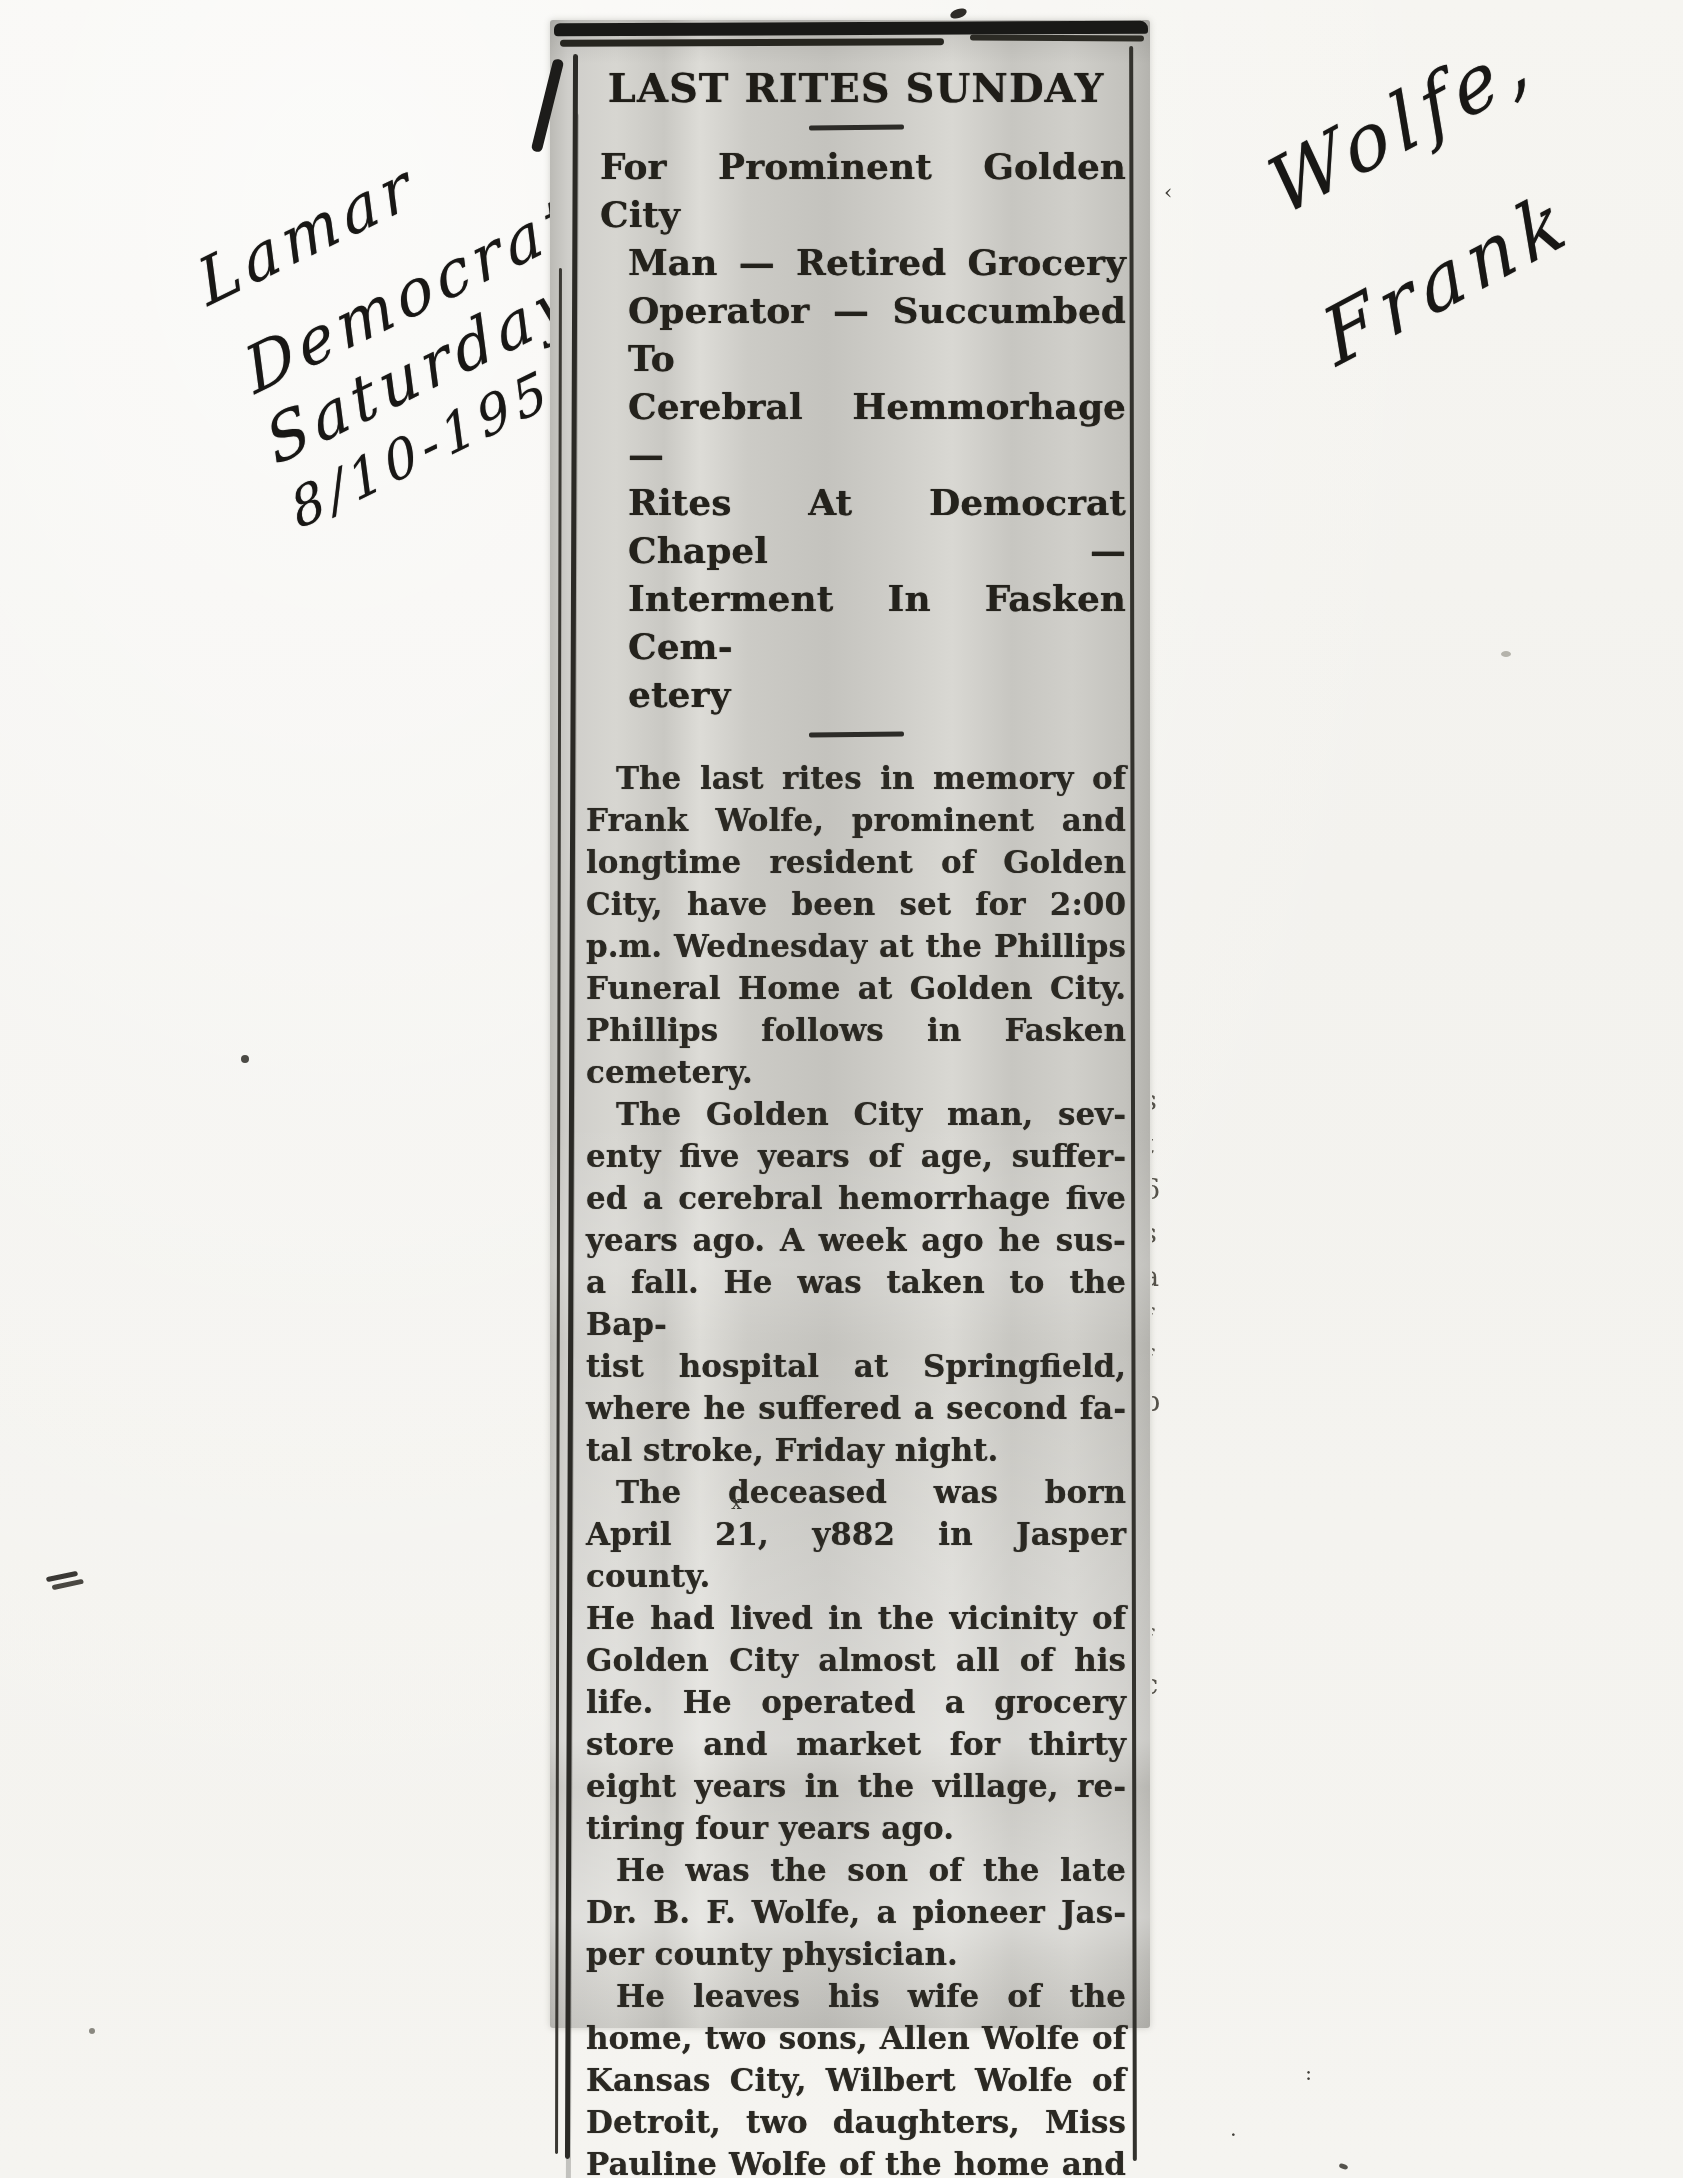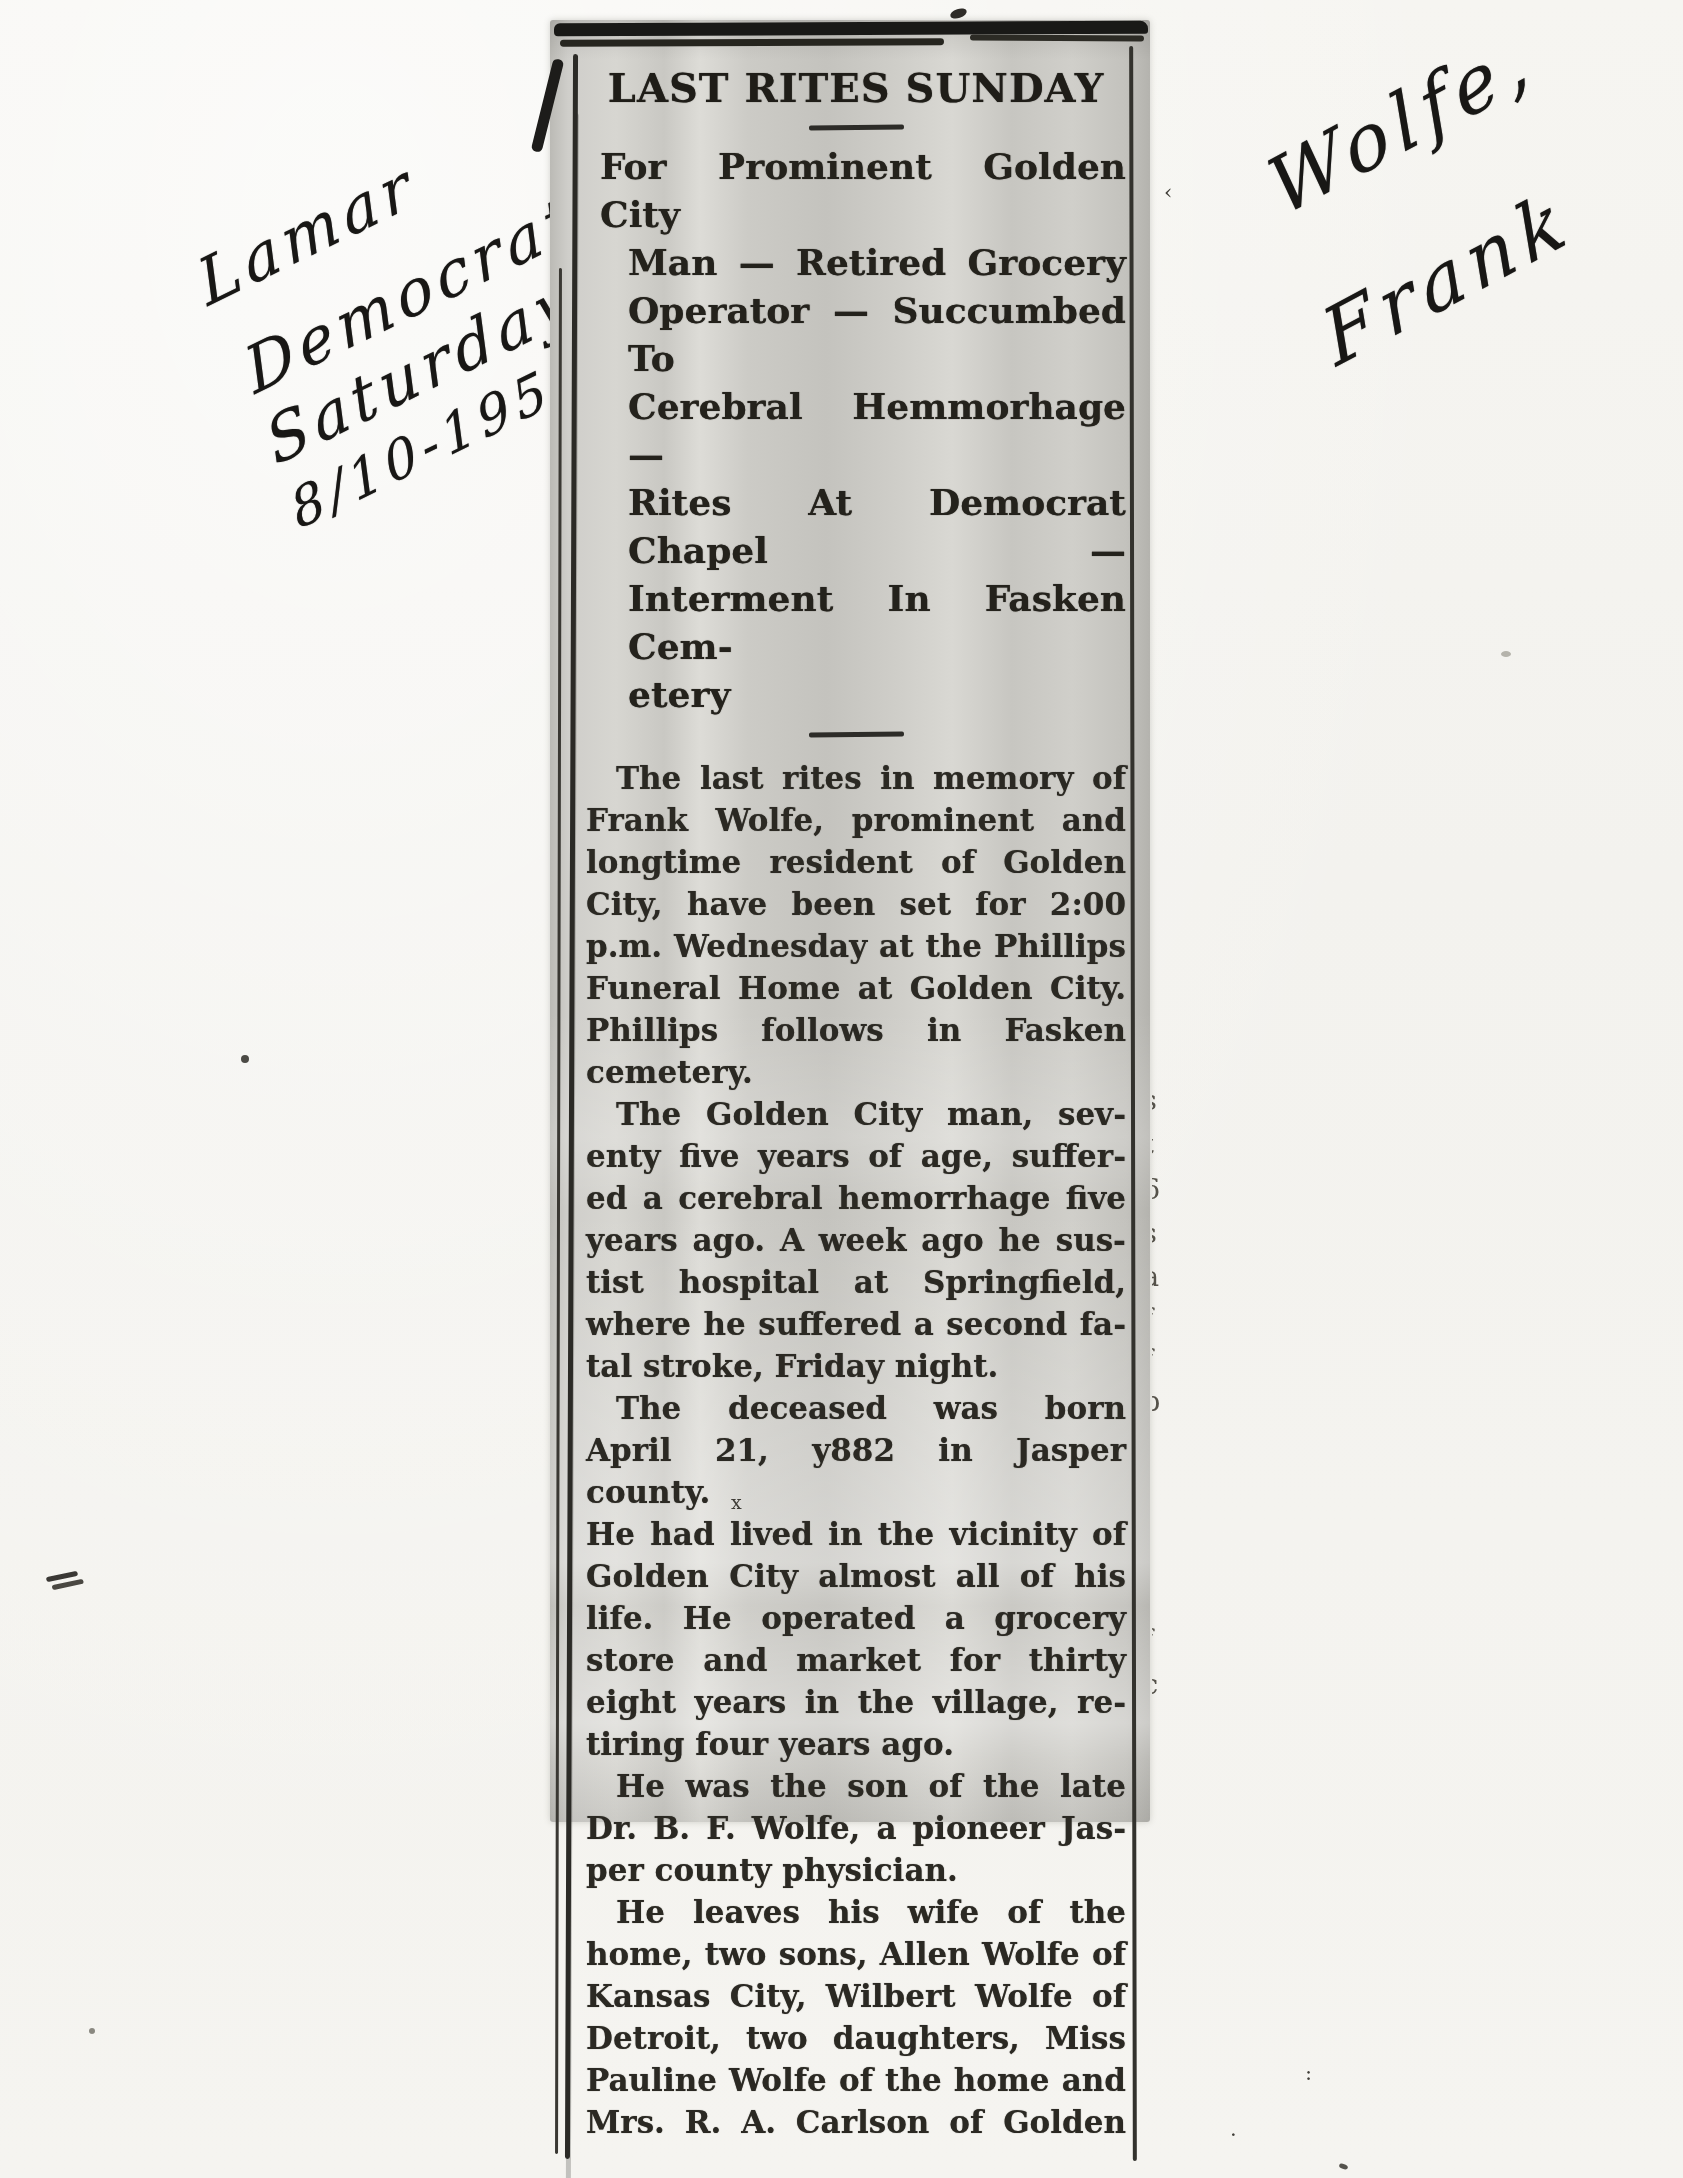--- a/index.html
+++ b/index.html
@@ -16,21 +16,21 @@
     position:absolute;white-space:nowrap;color:#181715;
     font-family:"DejaVu Serif", serif;font-style:italic;
     transform-origin:left center;
     text-shadow:0 0 1px rgba(20,20,20,.55);
   }
   .hw-left .hw-line{transform:rotate(-26deg) skewX(-8deg);letter-spacing:6px;}
   .hw-right .hw-line{transform:rotate(-28deg) skewX(-8deg);letter-spacing:8px;}
 
   
   .clipping{
-    position:absolute;left:550px;top:20px;width:600px;height:1802px;
+    position:absolute;left:550px;top:20px;width:600px;height:2008px;
     border-radius:3px;
     background:
       linear-gradient(180deg,
         rgba(0,0,0,.10) 0%, rgba(0,0,0,0) 2.2%,
         rgba(255,255,255,0) 55%,
         rgba(255,255,255,.18) 62%, rgba(255,255,255,0) 66%,
         rgba(255,255,255,.30) 85.6%, rgba(255,255,255,.05) 88%,
         rgba(255,255,255,.32) 94.5%, rgba(255,255,255,.10) 96.5%,
         rgba(0,0,0,.05) 100%),
       linear-gradient(90deg,
@@ -164,20 +164,21 @@
             <div class="b-line just">p.m. Wednesday at the Phillips</div>
             <div class="b-line just">Funeral Home at Golden City.</div>
             <div class="b-line just">Phillips follows in Fasken</div>
             <div class="b-line">cemetery.</div>
           </div>
           <div>
             <div class="b-line first just">The Golden City man, sev-</div>
             <div class="b-line just">enty five years of age, suffer-</div>
             <div class="b-line just">ed a cerebral hemorrhage five</div>
             <div class="b-line just">years ago. A week ago he sus-</div>
+            <div class="b-line just">a fall. He was taken to the Bap-</div>
             <div class="b-line just">tist hospital at Springfield,</div>
             <div class="b-line just">where he suffered a second fa-</div>
             <div class="b-line">tal stroke, Friday night.</div>
           </div>
           <div>
             <div class="b-line first just">The deceased was born</div>
             <div class="b-line just">April 21, y882 in Jasper county.</div>
             <div class="b-line just">He had lived in the vicinity of</div>
             <div class="b-line just">Golden City almost all of his</div>
             <div class="b-line just">life. He operated a grocery</div>

